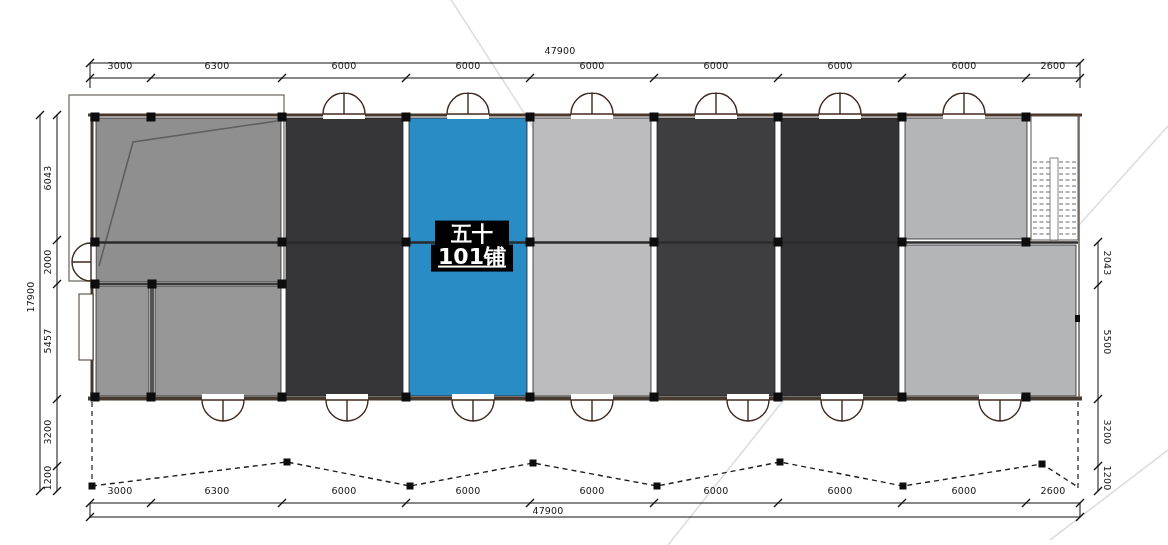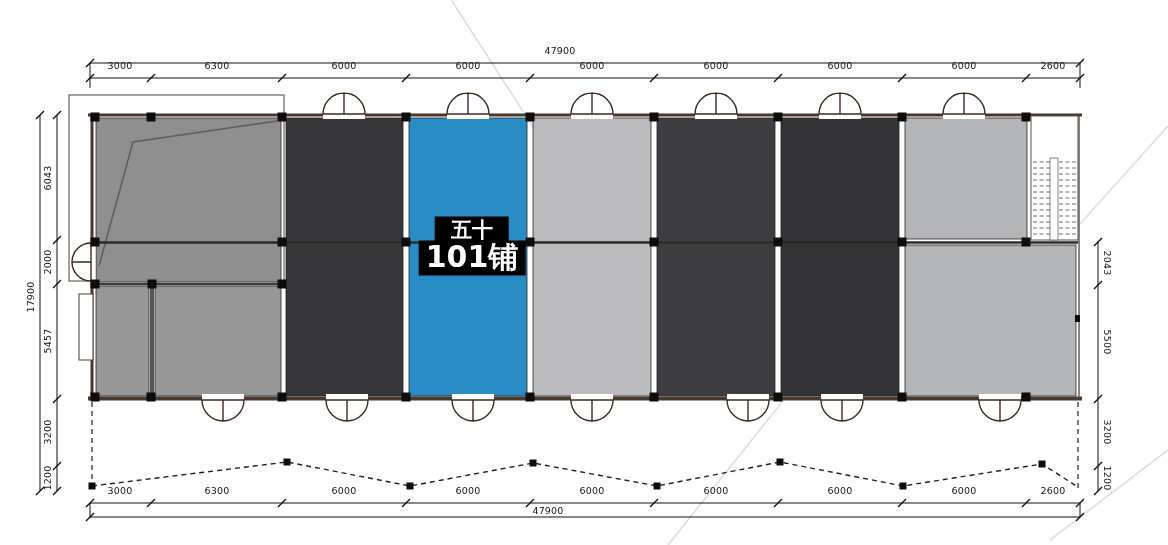--- a/index.html
+++ b/index.html
@@ -13,21 +13,21 @@
     transform:translate(-50%,-50%); letter-spacing:.2px; line-height:1;
   }
   .dim.rl{transform:translate(-50%,-50%) rotate(-90deg);}
   .dim.rr{transform:translate(-50%,-50%) rotate(90deg);}
   .unit-label{
     position:absolute; left:472px; top:246px; transform:translate(-50%,-50%);
     text-align:center; line-height:1.02; z-index:5;
   }
   .unit-label span{display:inline-block; background:#000; color:#fff; font-weight:bold;}
   .unit-label .l1{font-size:21px; padding:3px 16px 2px;}
-  .unit-label .l2{font-size:30px; padding:1px 7px 3px; margin-top:-2px;}
+  .unit-label .l2{font-size:22px; padding:1px 7px 3px; margin-top:-2px;text-decoration:underline;}
 </style>
 </head>
 <body>
 
 <div class="stage">
 
   <svg width="1168" height="545" viewBox="0 0 1168 545">
 
     <g stroke="#dedede" stroke-width="1.6">
       <line x1="448" y1="-5" x2="535" y2="130"></line>

